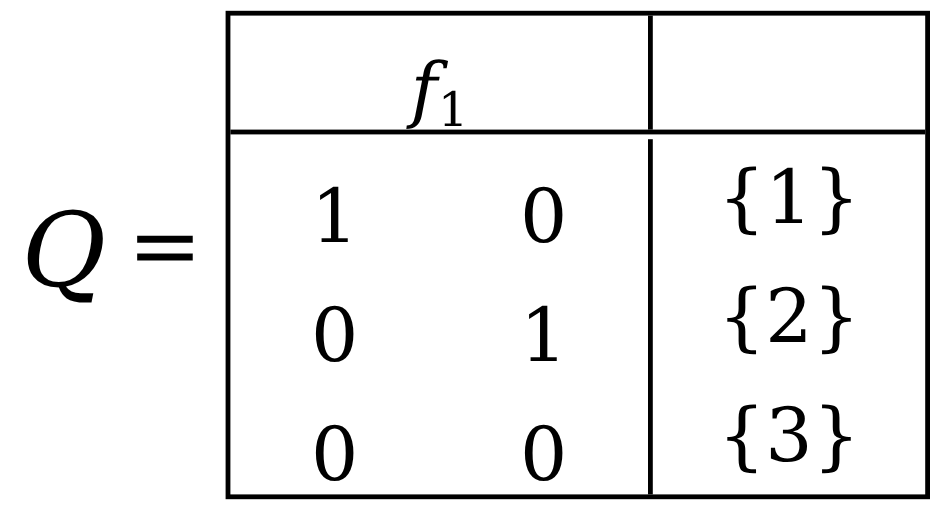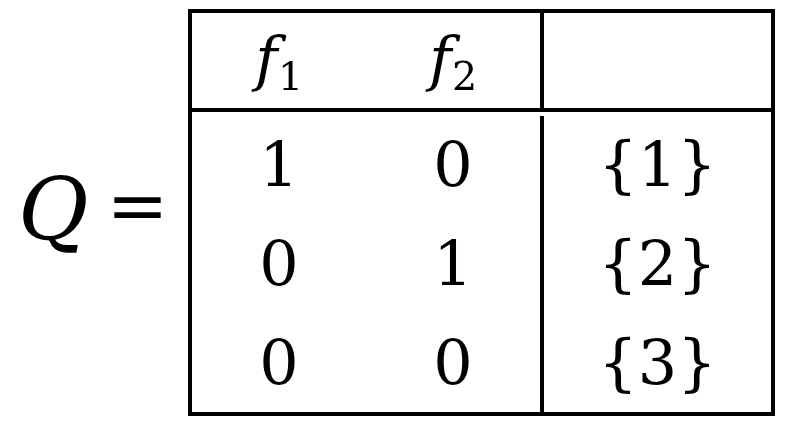--- a/index.html
+++ b/index.html
@@ -99,21 +99,21 @@
     left: 348px;
     top: 0;
     width: 4px;
     height: 100%;
     background: #000000;
   }
 
   .feat-block {
     position: absolute;
     left: 0;
-    top: 0;
+    top: 16px;
     width: 348px;
     height: 100%;
     display: flex;
     text-align: right;
   }
   .set-block {
     position: absolute;
     left: 352px;
     top: 0;
     right: 0;
@@ -188,27 +188,20 @@
 
       <div class="mt-header">
         <div class="feat-block">
           <div class="feat-col">
             <div class="hcell">
               <span class="hlabel">
                 <span>f</span><sub>1</sub>
               </span>
             </div>
           </div>
-          <div class="feat-col">
-            <div class="hcell">
-              <span class="hlabel">
-                <span>f</span><sub>2</sub>
-              </span>
-            </div>
-          </div>
         </div>
         <div class="mt-divider"></div>
         <div class="set-block">
           <div class="hcell">
             <span class="setval"></span>
           </div>
         </div>
       </div>
 
       <div class="mt-body">

